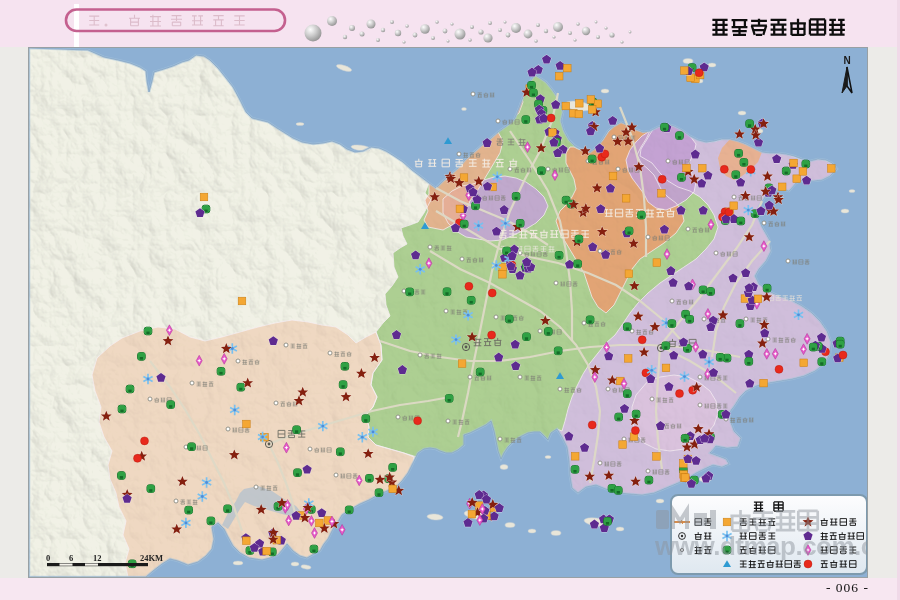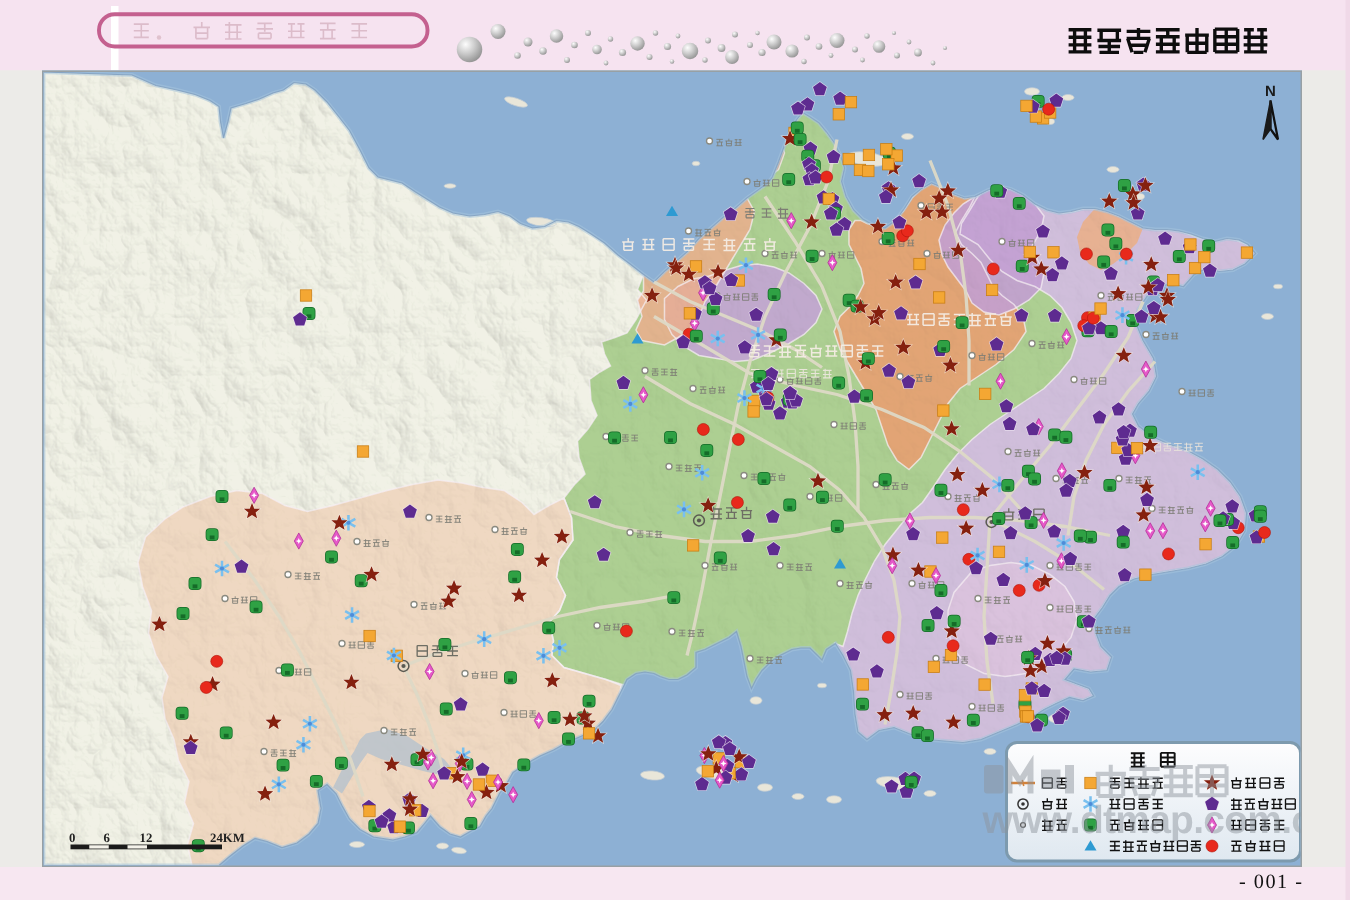--- a/index.html
+++ b/index.html
@@ -887,14 +887,14 @@
       <g opacity="0.48" fill="#8d949c">
         <rect x="656" y="509" width="13" height="19" rx="2"></rect>
         <path d="M673,528 L673,509 L680,520 L687,509 L687,528" stroke="#8d949c" stroke-width="4" fill="none"></path>
         <rect x="694" y="512" width="13" height="13"></rect>
         <rect x="710" y="509" width="6" height="19"></rect>
         <path d="M740.5 508.9L740.5 514.9M730.4 514.9L750.6 514.9M732.2 514.9L732.2 529.6M748.8 514.9L748.8 529.6M732.2 521.8L748.8 521.8M732.2 529.6L748.8 529.6M740.5 514.9L740.5 529.6M752.9 511.7L773.1 511.7M763.0 508.9L763.0 517.7M752.9 517.7L773.1 517.7M753.8 517.7L757.5 529.6M772.2 517.7L768.5 529.6M756.1 523.6L769.9 523.6M758.9 529.6L767.1 529.6M775.8 510.3L795.2 510.3M775.8 516.7L795.2 516.7M775.8 523.2L795.2 523.2M775.8 529.2L795.2 529.2M780.9 510.3L780.9 529.2M790.1 510.3L790.1 529.2M798.3 509.8L817.7 509.8M798.3 509.8L798.3 529.2M817.7 509.8L817.7 529.2M798.3 529.2L817.7 529.2M798.3 516.3L817.7 516.3M798.3 522.7L817.7 522.7M808.0 509.8L808.0 529.2" stroke="#8d949c" stroke-width="2.70" fill="none"></path>
         <text x="655" y="554" font-family="Liberation Sans, sans-serif" font-size="26" font-weight="bold" fill="#8d949c" letter-spacing="-0.5">www.dtmap.com.cn</text>
       </g>
     </svg>
 <div id="bottom"></div>
-<div id="pagenum">- 001 -</div>
+<div id="pagenum">- 006 -</div>
 <div id="rightstrip"></div>
 </div>
 </body></html>

